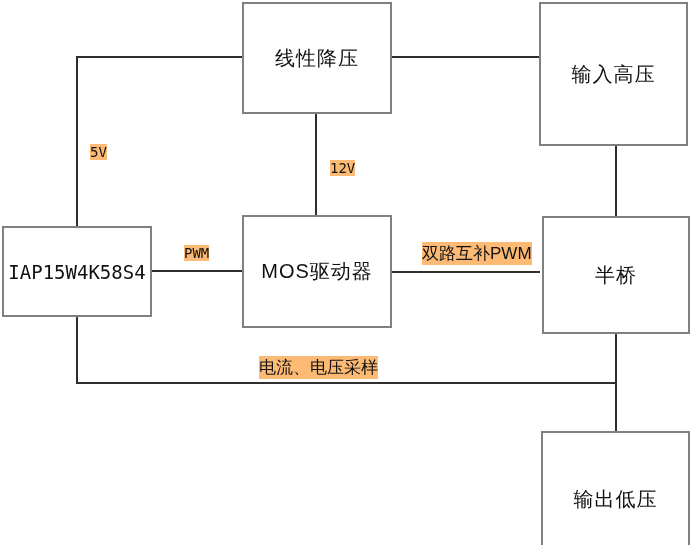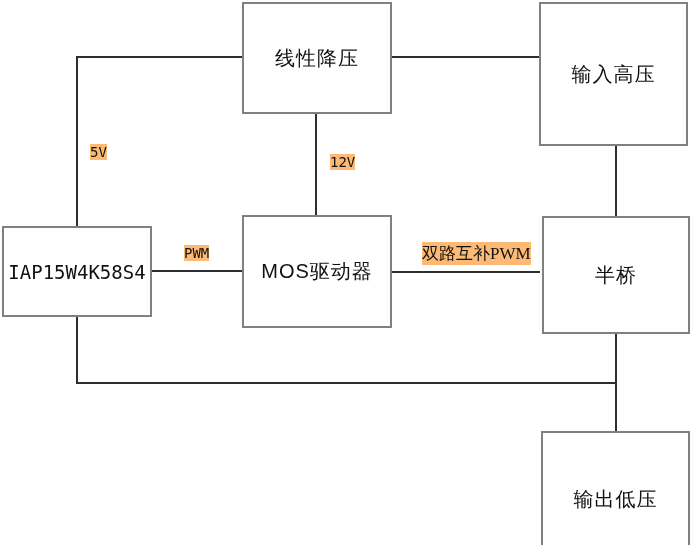--- a/index.html
+++ b/index.html
@@ -47,21 +47,20 @@
     z-index: 3;
     white-space: nowrap;
     background: #fdba74;
   }
   .wl-mono {
     font-family: "DejaVu Sans Mono", "Liberation Mono", monospace;
     font-size: 14px;
   }
   .wl-cjk {
     font-size: 17px;
-    font-family: Liberation Serif, serif;
   }
 
   
   #blk-linear-buck { left: 242px; top: 2px;   width: 150px; height: 112px; }
   #blk-input-hv    { left: 539px; top: 2px;   width: 149px; height: 144px; }
   #blk-mcu         { left: 2px;   top: 226px; width: 150px; height: 91px;  }
   #blk-mos-driver  { left: 242px; top: 215px; width: 150px; height: 113px; text-align: right; }
   #blk-half-bridge { left: 542px; top: 216px; width: 148px; height: 118px; }
   #blk-output-lv   { left: 541px; top: 431px; width: 149px; height: 136px; }
   #blk-mcu .block-label { font-size: 19px; }
@@ -73,21 +72,21 @@
   #w-12v-v        { left: 315px; top: 114px; width: 2px;   height: 101px; }
   #w-hv-bridge-v  { left: 615px; top: 114px; width: 2px;   height: 102px; }
   #w-pwm-h        { left: 152px; top: 270px; width: 90px;  height: 2px; }
   #w-dualpwm-h    { left: 392px; top: 271px; width: 148px; height: 2px; }
   #w-sample-v     { left: 76px;  top: 317px; width: 2px;   height: 66px; }
   #w-sample-h     { left: 76px;  top: 382px; width: 541px; height: 2px; }
   #w-bridge-out-v { left: 615px; top: 328px; width: 2px;   height: 103px; }
 
   
   #lbl-5v       { left: 90px;  top: 144px; }
-  #lbl-12v      { left: 330px; top: 154px; }
+  #lbl-12v      { left: 330px; top: 160px; }
   #lbl-pwm      { left: 184px; top: 245px; }
   #lbl-dual-pwm { left: 422px; top: 242px; }
   #lbl-sample   { left: 259px; top: 356px; }
 </style>
 </head>
 <body>
 
 <div id="canvas">
 
   <div class="wire" id="w-top-h"></div>
@@ -122,14 +121,15 @@
   </div>
 
   <div class="block" id="blk-output-lv">
     <span class="block-label">输出低压</span>
   </div>
 
   <div class="wire-label wl-mono" id="lbl-5v">5V</div>
   <div class="wire-label wl-mono" id="lbl-12v">12V</div>
   <div class="wire-label wl-mono" id="lbl-pwm">PWM</div>
   <div class="wire-label wl-cjk" id="lbl-dual-pwm">双路互补PWM</div>
+  <div class="wire-label wl-cjk" id="lbl-sample">电流、电压采样</div>
 
 </div>
 
 </body></html>

